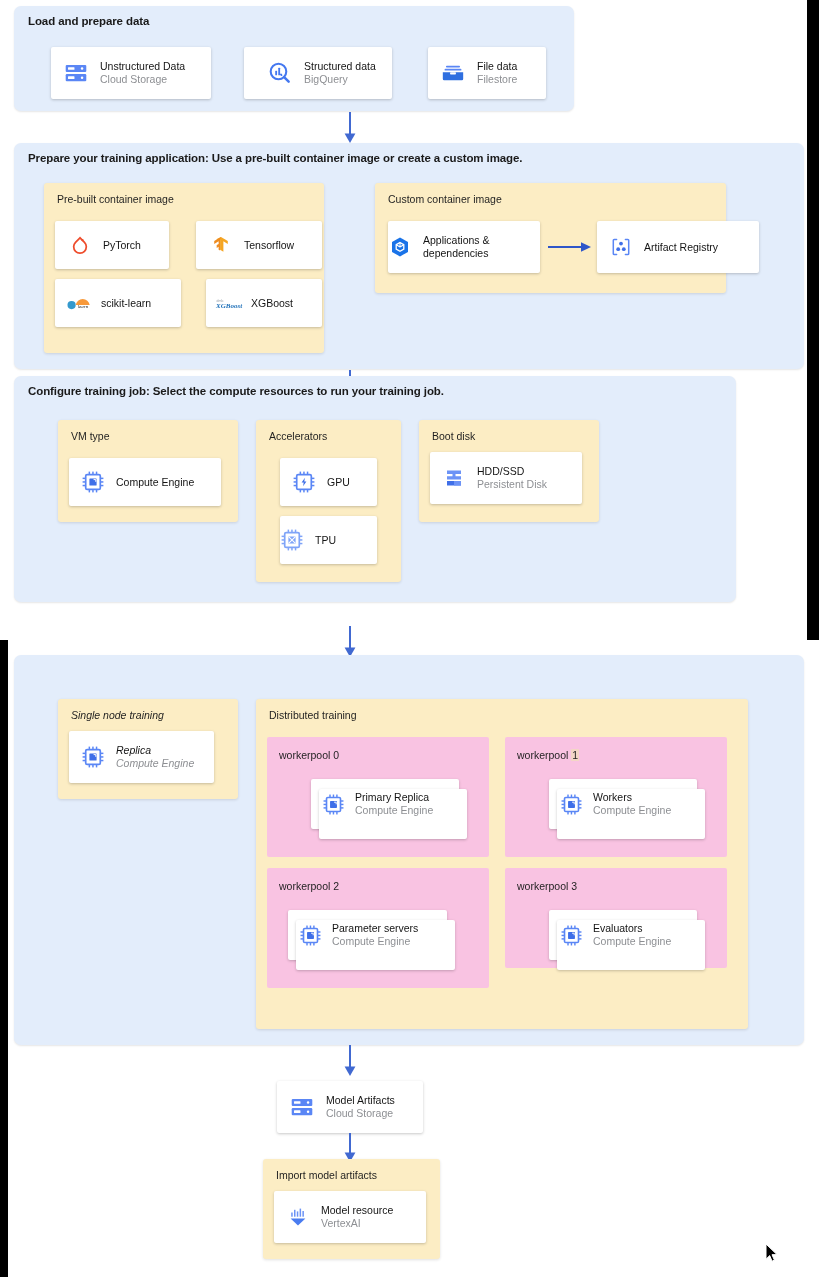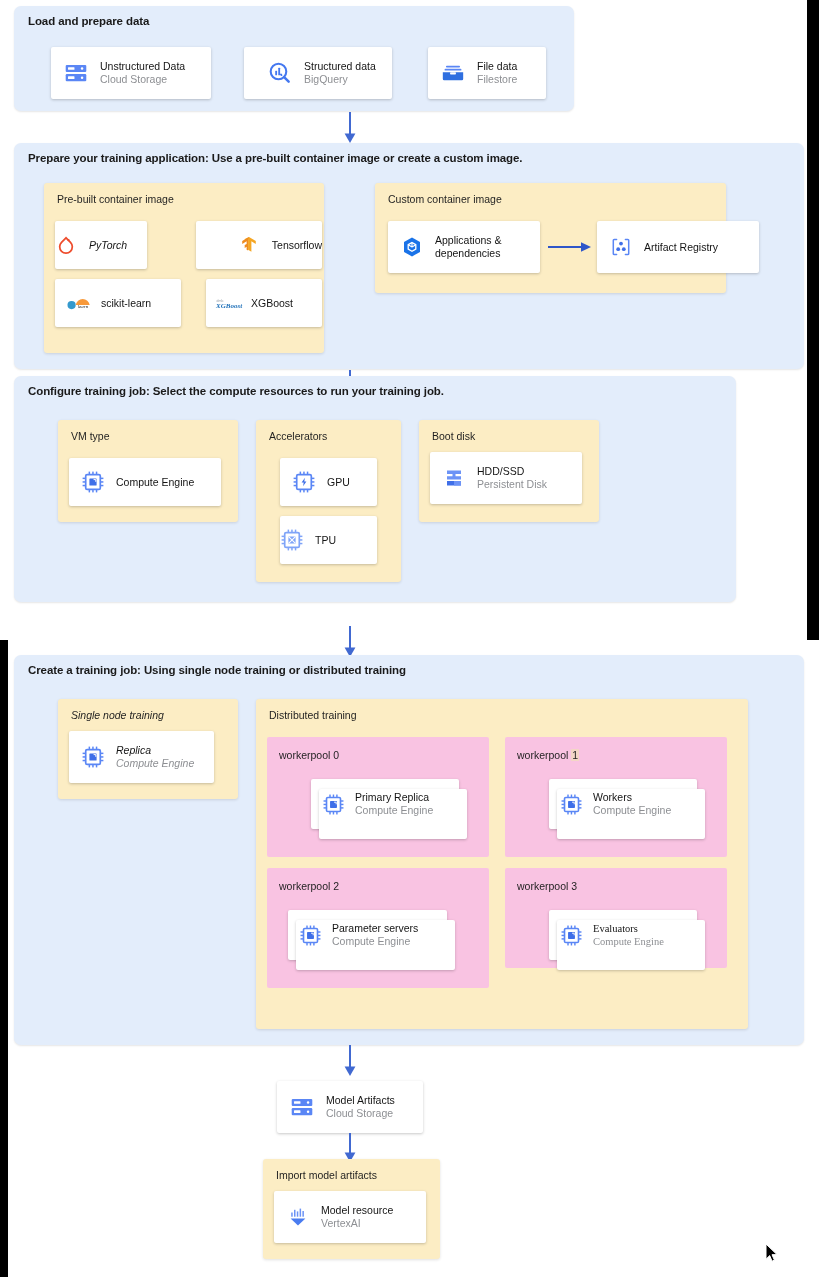--- a/index.html
+++ b/index.html
@@ -125,31 +125,31 @@
     <path d="M10 31 L4.6 21.5 H15.4 Z" fill="#4169d1"></path>
   </svg>
 </div>
 
 <div class="stage" style="left:14px;top:143px;width:790px;height:226px;">
   <div class="stage-title">Prepare your training application: Use a pre-built container image or create a custom image.</div>
 
   <div class="group" style="left:30px;top:40px;width:280px;height:170px;">
     <div class="group-title">Pre-built container image</div>
 
-    <div class="card" style="left:11px;top:38px;width:92px;height:48px;font-style:italic;">
+    <div class="card" style="left:11px;top:38px;width:114px;height:48px;padding-left:14px;">
       <span class="ico">
         <svg width="22" height="22" viewBox="0 0 24 24">
           <path d="M12 4.2 L7.1 9.1 a6.9 6.9 0 1 0 9.8 0 Z" fill="none" stroke="#ee4c2c" stroke-width="1.9"></path>
           <circle cx="14.7" cy="6.6" r="1.25" fill="#ee4c2c"></circle>
         </svg>
       </span>
       <span class="t-plain" style="margin-left:12px;">PyTorch</span>
     </div>
 
-    <div class="card" style="left:152px;top:38px;width:126px;height:48px;padding-left:14px;justify-content:flex-end;">
+    <div class="card" style="left:152px;top:38px;width:126px;height:48px;padding-left:14px;">
       <span class="ico">
         <svg width="22" height="22" viewBox="0 0 24 24">
           <path d="M12 3.2 L19.4 7.5 v3.3 L14.6 8 v11.3 L11 17.2 V5.9 L7.4 8 V5.4 Z" fill="#f5a623"></path>
           <path d="M12 3.2 L4.6 7.5 v3.3 L9.4 8 v2.9 l-2.1 1.2 v3.1 l2.1-1.2 v3.2 l1.6.9 V5.9 Z" fill="#ee8c20"></path>
         </svg>
       </span>
       <span class="t-plain" style="margin-left:12px;">Tensorflow</span>
     </div>
 
     <div class="card" style="left:11px;top:96px;width:126px;height:48px;padding-left:10px;">
@@ -171,21 +171,21 @@
           <text x="2.5" y="17" font-family="Liberation Serif, serif" font-size="8.4" font-weight="bold" font-style="italic" fill="#1d6fb8">XGBoost</text>
         </svg>
       </span>
       <span class="t-plain" style="margin-left:7px;">XGBoost</span>
     </div>
   </div>
 
   <div class="group" style="left:361px;top:40px;width:351px;height:110px;">
     <div class="group-title">Custom container image</div>
 
-    <div class="card" style="left:13px;top:38px;width:152px;height:52px;padding-left:12px;">
+    <div class="card" style="left:13px;top:38px;width:152px;height:52px;padding-left:0;">
       <span class="ico">
         <svg width="24" height="24" viewBox="0 0 24 24">
           <path d="M12 2.6 L20 7.1 v9.8 L12 21.4 L4 16.9 V7.1 Z" fill="#1a73e8"></path>
           <path d="M12 7.6 L15.8 9.7 v4.4 L12 16.2 L8.2 14.1 V9.7 Z" fill="none" stroke="#fff" stroke-width="1.3"></path>
           <path d="M12 7.6 V11.9 M12 11.9 L15.8 9.7 M12 11.9 L8.2 9.7" stroke="#fff" stroke-width="1.1"></path>
         </svg>
       </span>
       <span class="txt" style="margin-left:11px;">
         <span class="t1 two" style="max-width:96px;">Applications &amp; dependencies</span>
       </span>
@@ -321,21 +321,20 @@
 </div>
 
 <div class="arrow" style="left:340px;top:626px;">
   <svg width="20" height="32" viewBox="0 0 20 32">
     <path d="M10 0 V24" stroke="#4169d1" stroke-width="2"></path>
     <path d="M10 31 L4.6 21.5 H15.4 Z" fill="#4169d1"></path>
   </svg>
 </div>
 
 <div class="stage" style="left:14px;top:655px;width:790px;height:390px;">
-  <div class="stage-title">Create a training job: Using single node training or distributed training</div>
 
   <div class="group" style="left:44px;top:44px;width:180px;height:100px;font-style:italic;">
     <div class="group-title">Single node training</div>
     <div class="card" style="left:11px;top:32px;width:145px;height:52px;padding-left:12px;">
       <span class="ico">
         <svg width="24" height="24" viewBox="0 0 24 24">
           <g fill="#5a86f5">
             <rect x="7.6" y="1.6" width="1.5" height="3"></rect>
               <rect x="11.2" y="1.6" width="1.5" height="3"></rect>
               <rect x="14.8" y="1.6" width="1.5" height="3"></rect>
@@ -482,21 +481,21 @@
                 <rect x="1.6" y="14.8" width="3" height="1.5"></rect>
               <rect x="19.4" y="7.6" width="3" height="1.5"></rect>
                 <rect x="19.4" y="11.2" width="3" height="1.5"></rect>
                 <rect x="19.4" y="14.8" width="3" height="1.5"></rect>
             </g>
             <rect x="4.7" y="4.7" width="14.6" height="14.6" rx="1.4" fill="none" stroke="#5a86f5" stroke-width="1.7"></rect>
             <rect x="8.4" y="8.4" width="7.2" height="7.2" rx=".7" fill="#3f6fe8"></rect>
             <path d="M12.6 9.6 h2.2 v2.2" fill="none" stroke="#fff" stroke-width="1"></path>
           </svg>
         </span>
-        <span class="txt" style="margin-left:10px;font-family:Liberation Serif, serif;">
+        <span class="txt" style="margin-left:10px;">
           <span class="t1">Evaluators</span>
           <span class="t2">Compute Engine</span>
         </span>
       </div>
     </div>
   </div>
 </div>
 
 <div class="arrow" style="left:340px;top:1045px;">
   <svg width="20" height="32" viewBox="0 0 20 32">

